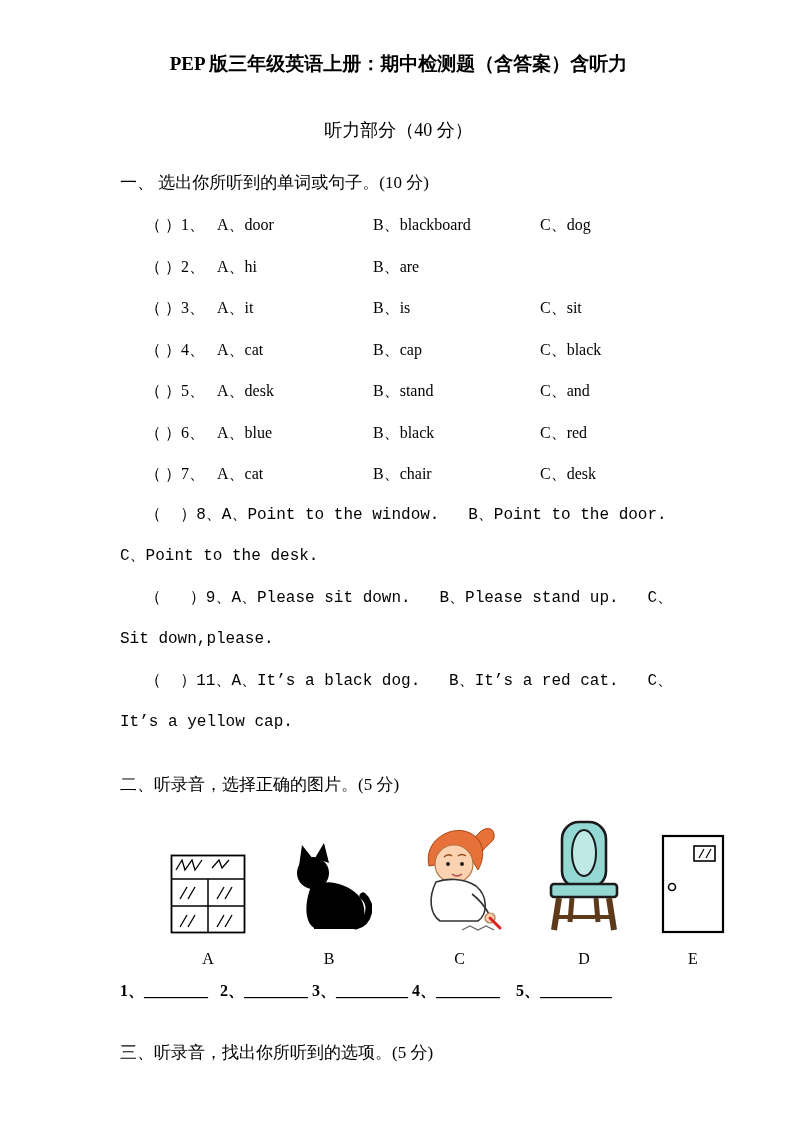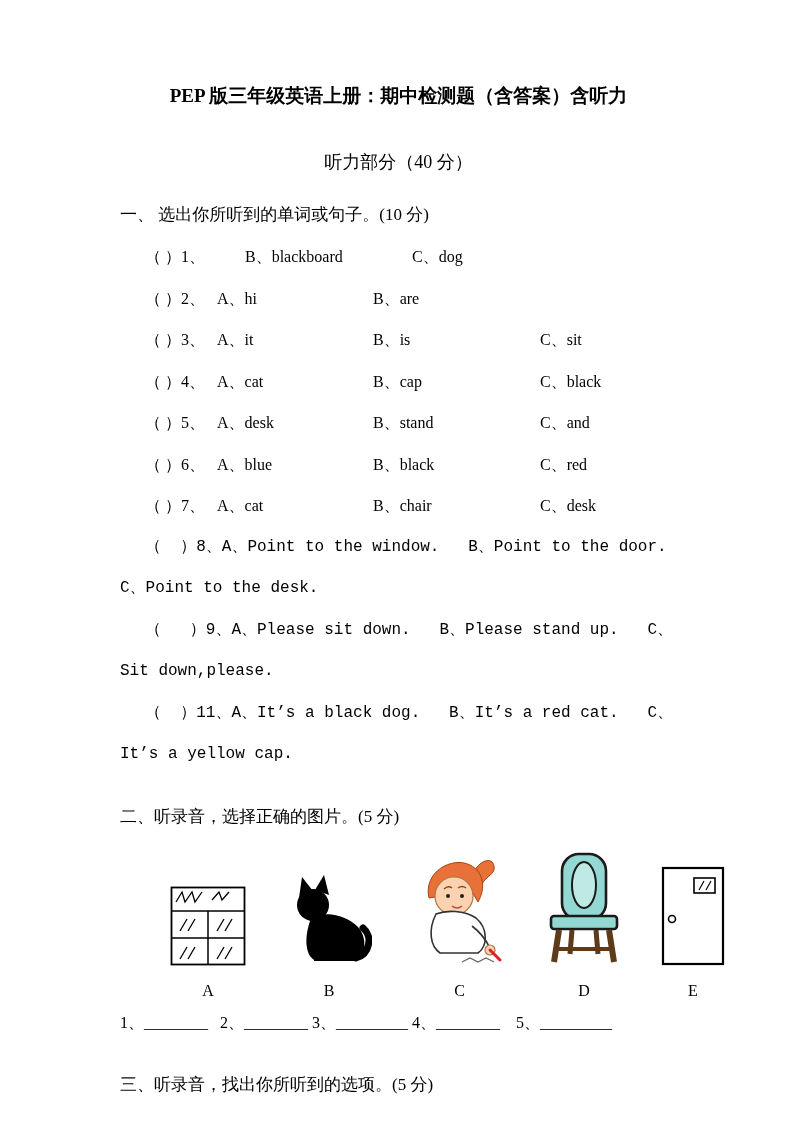--- a/index.html
+++ b/index.html
@@ -5,21 +5,21 @@
   html,body { margin:0; padding:0; background:#ffffff; }
   body {
     width:793px; height:1122px;
     font-family:"Liberation Serif","DejaVu Serif",serif;
     color:#000;
     overflow:hidden;
   }
   .page {
     box-sizing:border-box;
     width:793px; height:792px;
-    padding:84px 116px 0 120px;
+    padding:52px 116px 0 120px;
   }
   .title {
     text-align:center;
     font-weight:700;
     font-size:19px;
     line-height:24px;
   }
   .subtitle {
     text-align:center;
     font-size:18px;
@@ -62,35 +62,37 @@
   }
   .figure .img-label {
     margin-top:16px;
     font-size:16px;
   }
   .blanks-line {
     font-size:16px;
     line-height:42px;
     margin-top:2px;
     white-space:pre-wrap;
+    font-weight:bold;
   }
   svg { display:block; }
 </style>
 </head>
 <body>
 
 <div class="page">
 
   <div class="title">PEP 版三年级英语上册：期中检测题（含答案）含听力</div>
   <div class="subtitle">听力部分（40 分）</div>
 
   <div class="heading">一、 选出你所听到的单词或句子。(10 分)</div>
 
   <div class="item-row">
     <span class="item-prefix">（  ）1、</span>
+    <span class="opt-a">A、door</span>
     <span class="opt-b">B、blackboard</span>
     <span class="opt-c">C、dog</span>
   </div>
   <div class="item-row">
     <span class="item-prefix">（  ）2、</span>
     <span class="opt-a">A、hi</span>
     <span class="opt-b">B、are</span>
   </div>
   <div class="item-row">
     <span class="item-prefix">（  ）3、</span>

